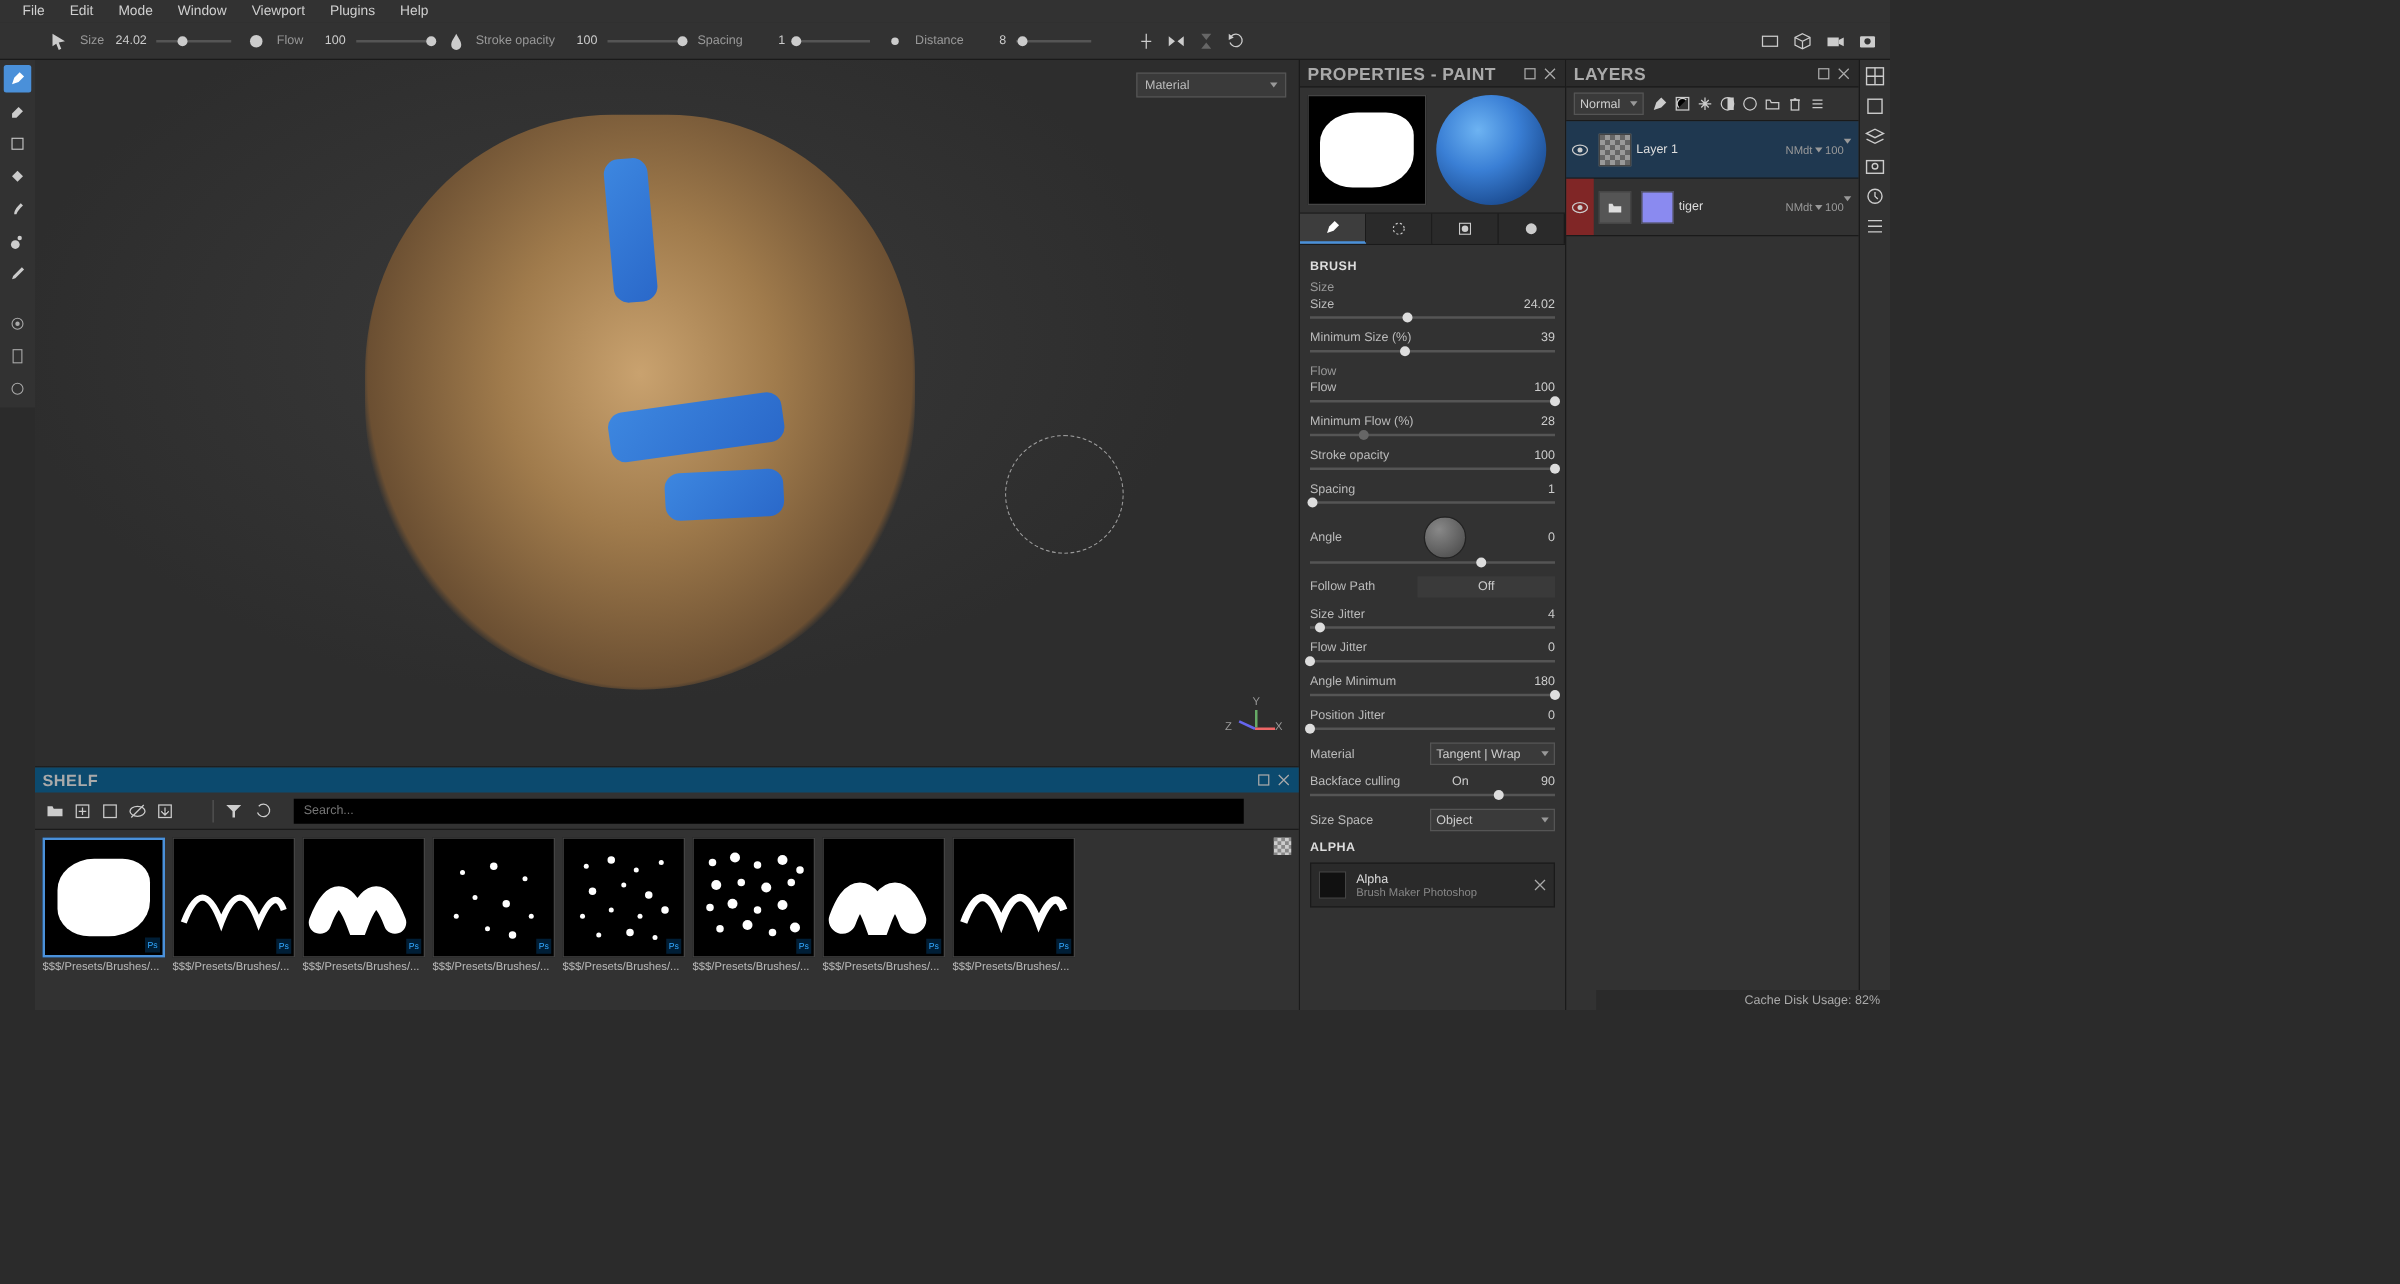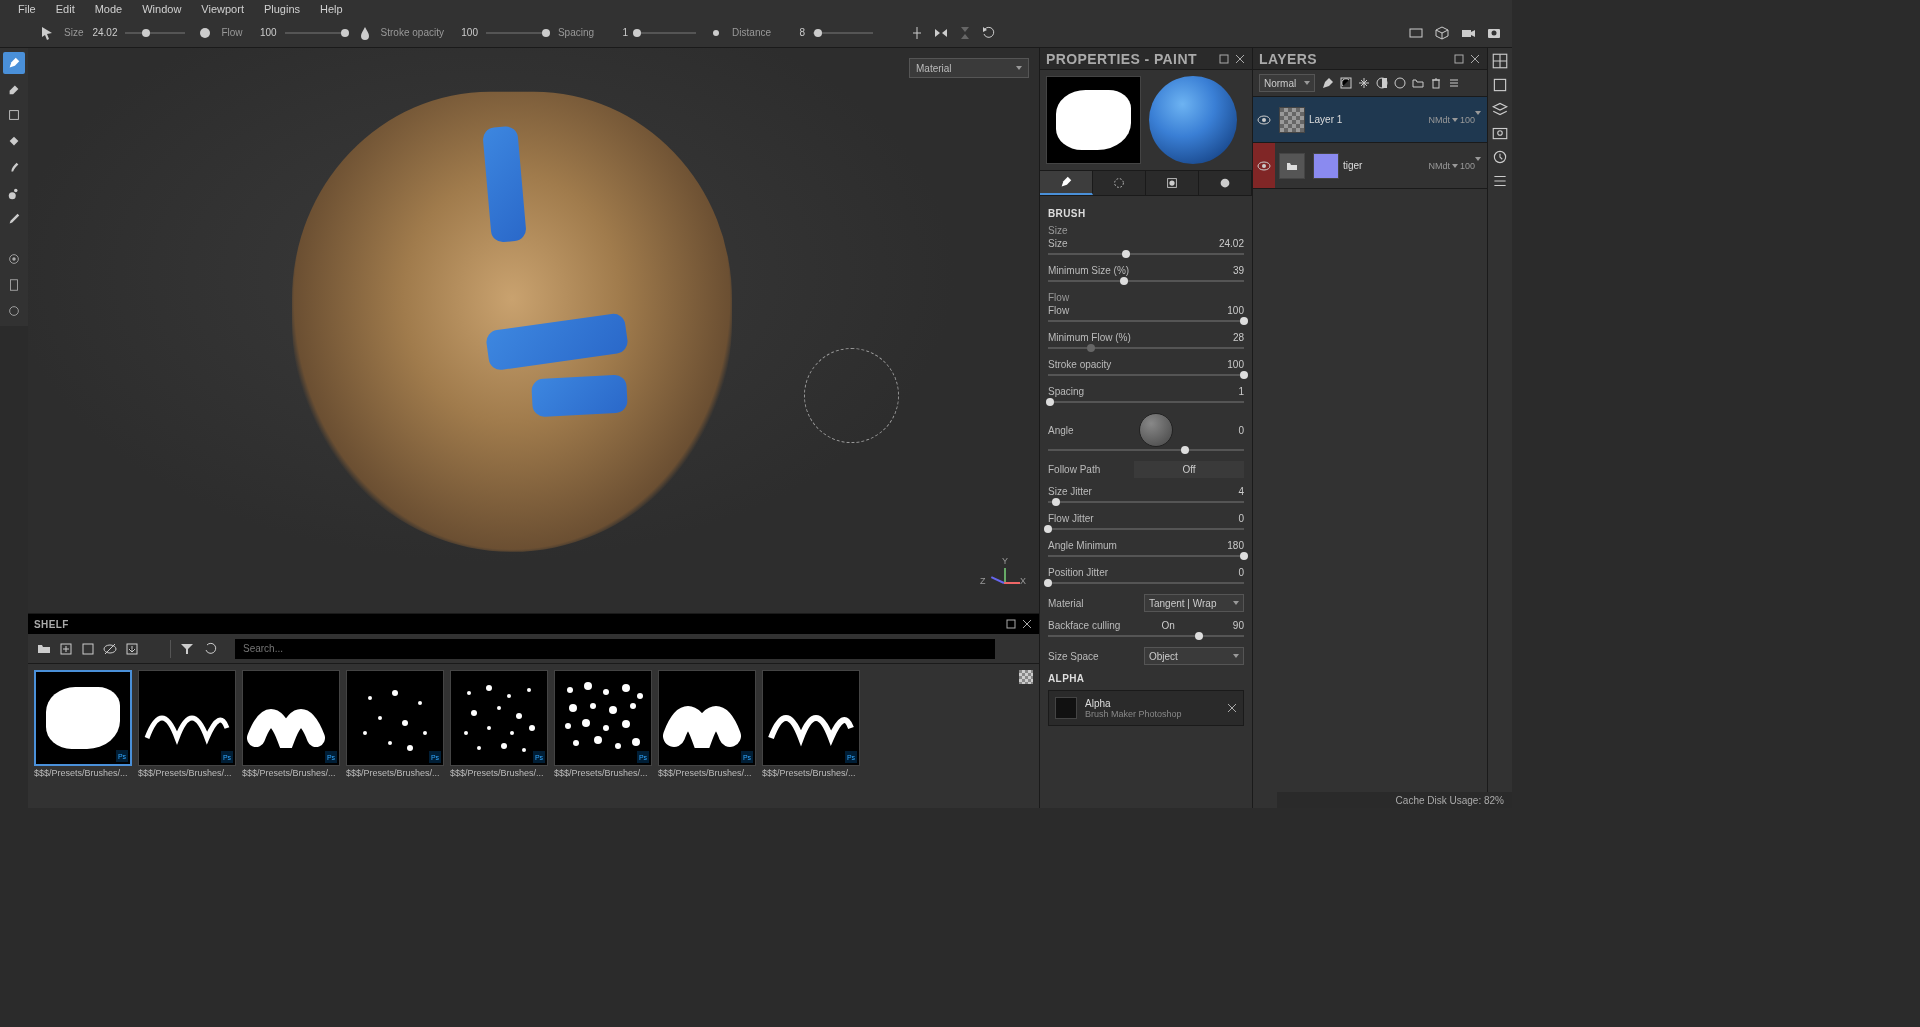--- a/index.html
+++ b/index.html
@@ -89,21 +89,21 @@
 .layer-eye { width: 22px; display: flex; align-items: center; justify-content: center; color: #ccc; }
 .layer-thumb { width: 26px; height: 26px; background: #888; border: 1px solid #444; margin: 0 4px; background-image: repeating-conic-gradient(#999 0 25%, #666 0 50%); background-size: 8px 8px; }
 .layer-thumb.tiger-t { background: #8a8af0; }
 .layer-thumb.folder { background: #ccc; }
 .layer-name { flex: 1; font-size: 10px; color: #ddd; }
 .layer-meta { display: flex; flex-direction: row; align-items: flex-end; font-size: 9px; color: #999; gap: 2px; }
 .layer-nmdt { display: flex; align-items: center; gap: 2px; }
 
 
 .shelf { position: absolute; left: 28px; bottom: 0; right: 473px; height: 195px; background: #323232; border-top: 1px solid #1a1a1a; display: flex; flex-direction: column; }
-.shelf-header { height: 20px; background: #000000; display: flex; align-items: center; justify-content: space-between; padding: 0 6px; font-size: 10px; color: #aaa; }
+.shelf-header { height: 20px; background: #0c4a6e; display: flex; align-items: center; justify-content: space-between; padding: 0 6px; font-size: 13px; color: #aaa; }
 .shelf-toolbar { display: flex; align-items: center; padding: 4px 8px 4px 34px; gap: 8px; border-bottom: 1px solid #1a1a1a; height: 30px; }
 .shelf-toolbar-icons { display: flex; gap: 6px; position: absolute; left: 8px; }
 .shelf-ticon { width: 16px; height: 16px; color: #ccc; }
 .shelf-search { flex: 1; height: 20px; background: #000000; border: none; color: #ccc; padding: 0 8px; font-size: 10px; margin-left: 8px; max-width: 760px; }
 .shelf-body { flex: 1; display: flex; }
 .shelf-sidebar { width: 120px; background: #2e2e2e; border-right: 1px solid #1a1a1a; padding: 2px 0; overflow-y: auto; }
 .shelf-cat { padding: 3px 10px; font-size: 10px; color: #c0c0c0; cursor: pointer; }
 .shelf-cat.active { background: #1f3850; border: 1px solid #4a90d9; }
 .shelf-items { flex: 1; display: flex; padding: 6px; gap: 6px; overflow-x: auto; align-items: flex-start; position: relative; }
 .shelf-item { width: 98px; display: flex; flex-direction: column; }

